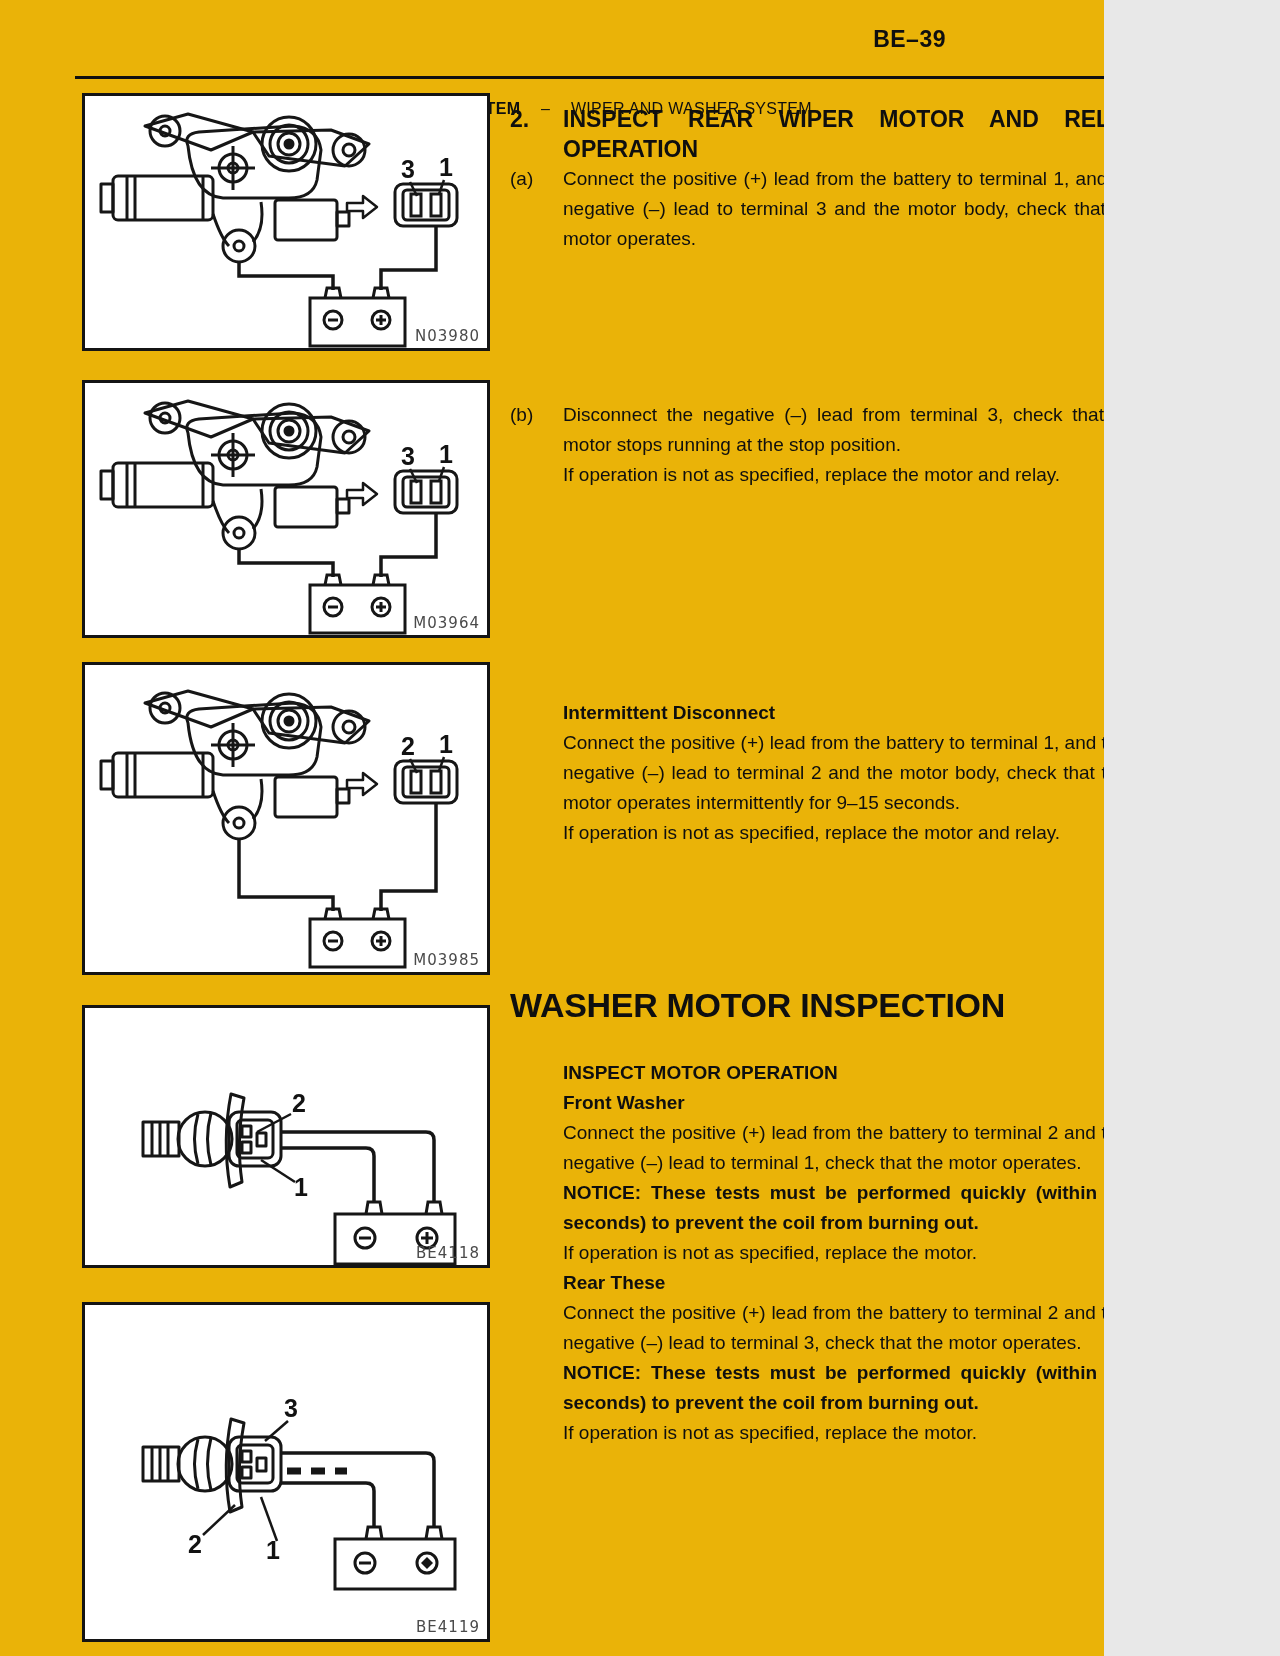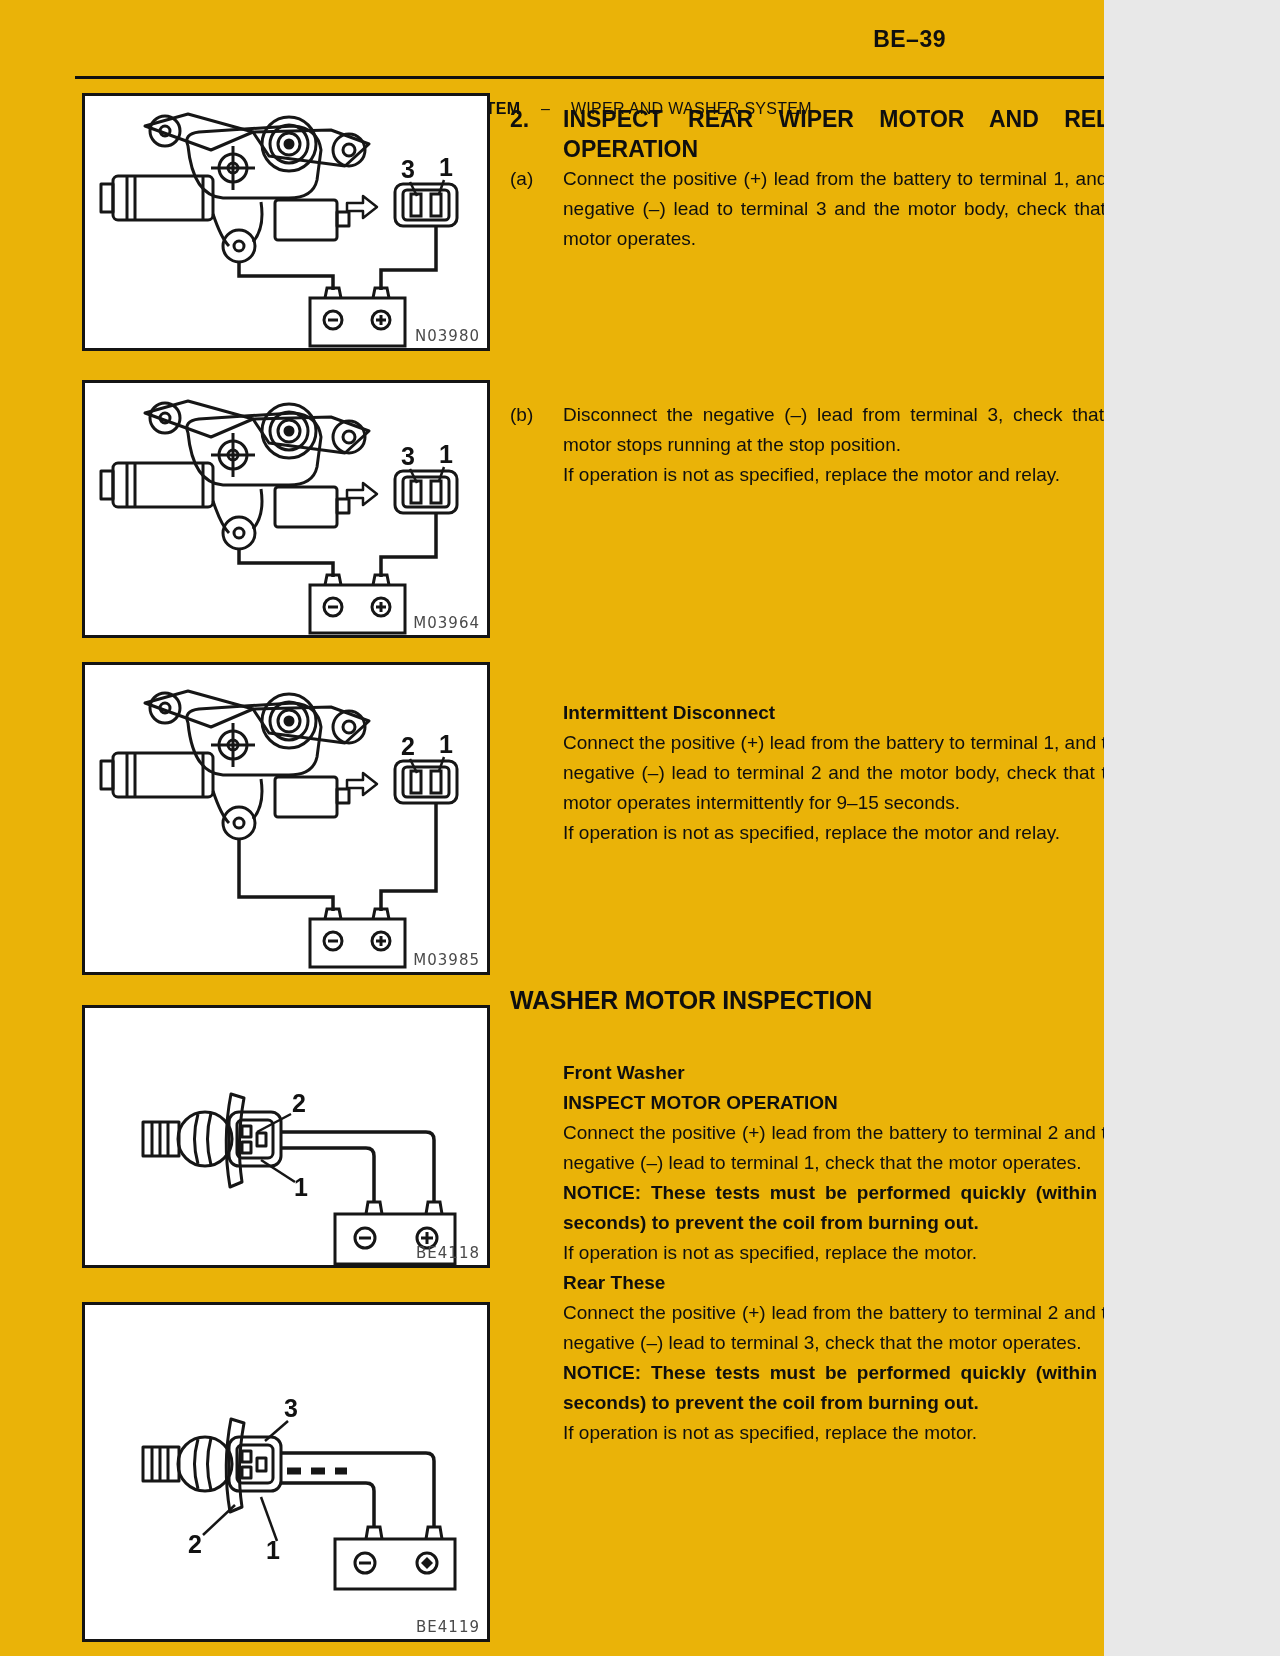--- a/index.html
+++ b/index.html
@@ -21,21 +21,21 @@
   .term{font-size:25px;font-weight:700;fill:#121212;}
 
   
   .t{position:absolute;font-size:19px;line-height:30px;}
   .just{text-align:justify;}
   .b7{font-weight:700;}
   .step{position:relative;padding-left:53px;}
   .marker{position:absolute;left:0;top:0;}
   .h2num{font-size:23px;line-height:30px;}
   .nowrap{white-space:nowrap;}
-  .bigtitle{position:absolute;left:510px;top:986px;font-size:25px;font-weight:700;letter-spacing:-.3px;}
+  .bigtitle{position:absolute;left:510px;top:986px;font-size:34px;font-weight:700;letter-spacing:-.3px;}
 </style>
 </head>
 <body>
 
 <svg width="0" height="0" style="position:absolute" aria-hidden="true">
   <defs>
     <g id="motor-asm" fill="none" stroke="#161616" stroke-width="3" stroke-linejoin="round">
       <path d="M52 20 L95 8 L160 26 L118 44 Z"></path>
       <circle cx="72" cy="25" r="15"></circle>
         <circle cx="72" cy="25" r="5"></circle>
@@ -223,22 +223,22 @@
 
   <div class="t" style="left:563px;top:698px;width:565px">
     <div class="b7">Intermittent Disconnect</div>
     <div class="just">Connect the positive (+) lead from the battery to terminal 1, and the negative (–) lead to terminal 2 and the motor body, check that the motor operates intermittently for 9–15 seconds.</div>
     <div class="nowrap">If operation is not as specified, replace the motor and relay.</div>
   </div>
 
   <div class="bigtitle">WASHER MOTOR INSPECTION</div>
 
   <div class="t" style="left:563px;top:1058px;width:565px">
+    <div class="b7">INSPECT MOTOR OPERATION</div>
     <div class="b7">Front Washer</div>
-    <div class="b7">INSPECT MOTOR OPERATION</div>
     <div class="just">Connect the positive (+) lead from the battery to terminal 2 and the negative (–) lead to terminal 1, check that the motor operates.</div>
     <div class="b7 just">NOTICE: These tests must be performed quickly (within 20 seconds) to prevent the coil from burning out.</div>
     <div>If operation is not as specified, replace the motor.</div>
     <div class="b7">Rear These</div>
     <div class="just">Connect the positive (+) lead from the battery to terminal 2 and the negative (–) lead to terminal 3, check that the motor operates.</div>
     <div class="b7 just">NOTICE: These tests must be performed quickly (within 20 seconds) to prevent the coil from burning out.</div>
     <div>If operation is not as specified, replace the motor.</div>
   </div>
 
 </div>

